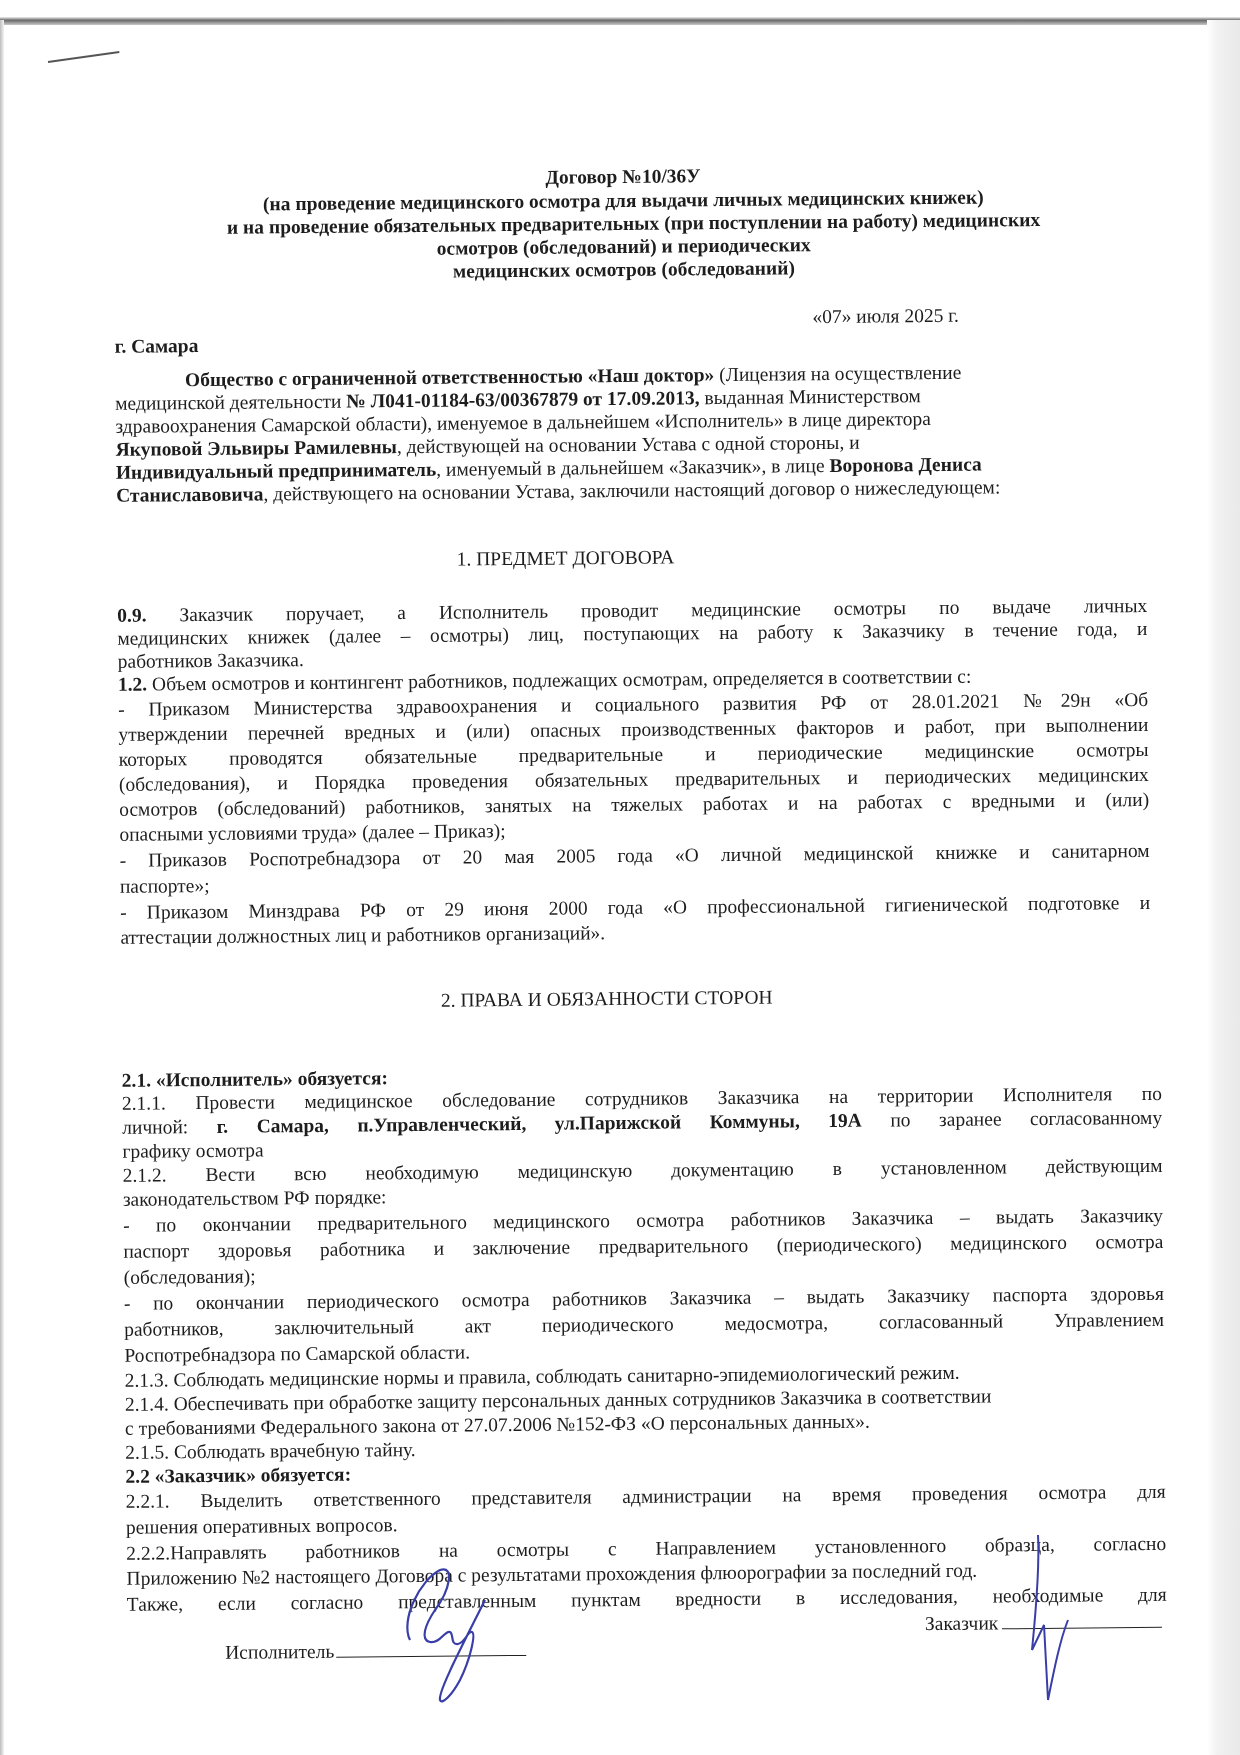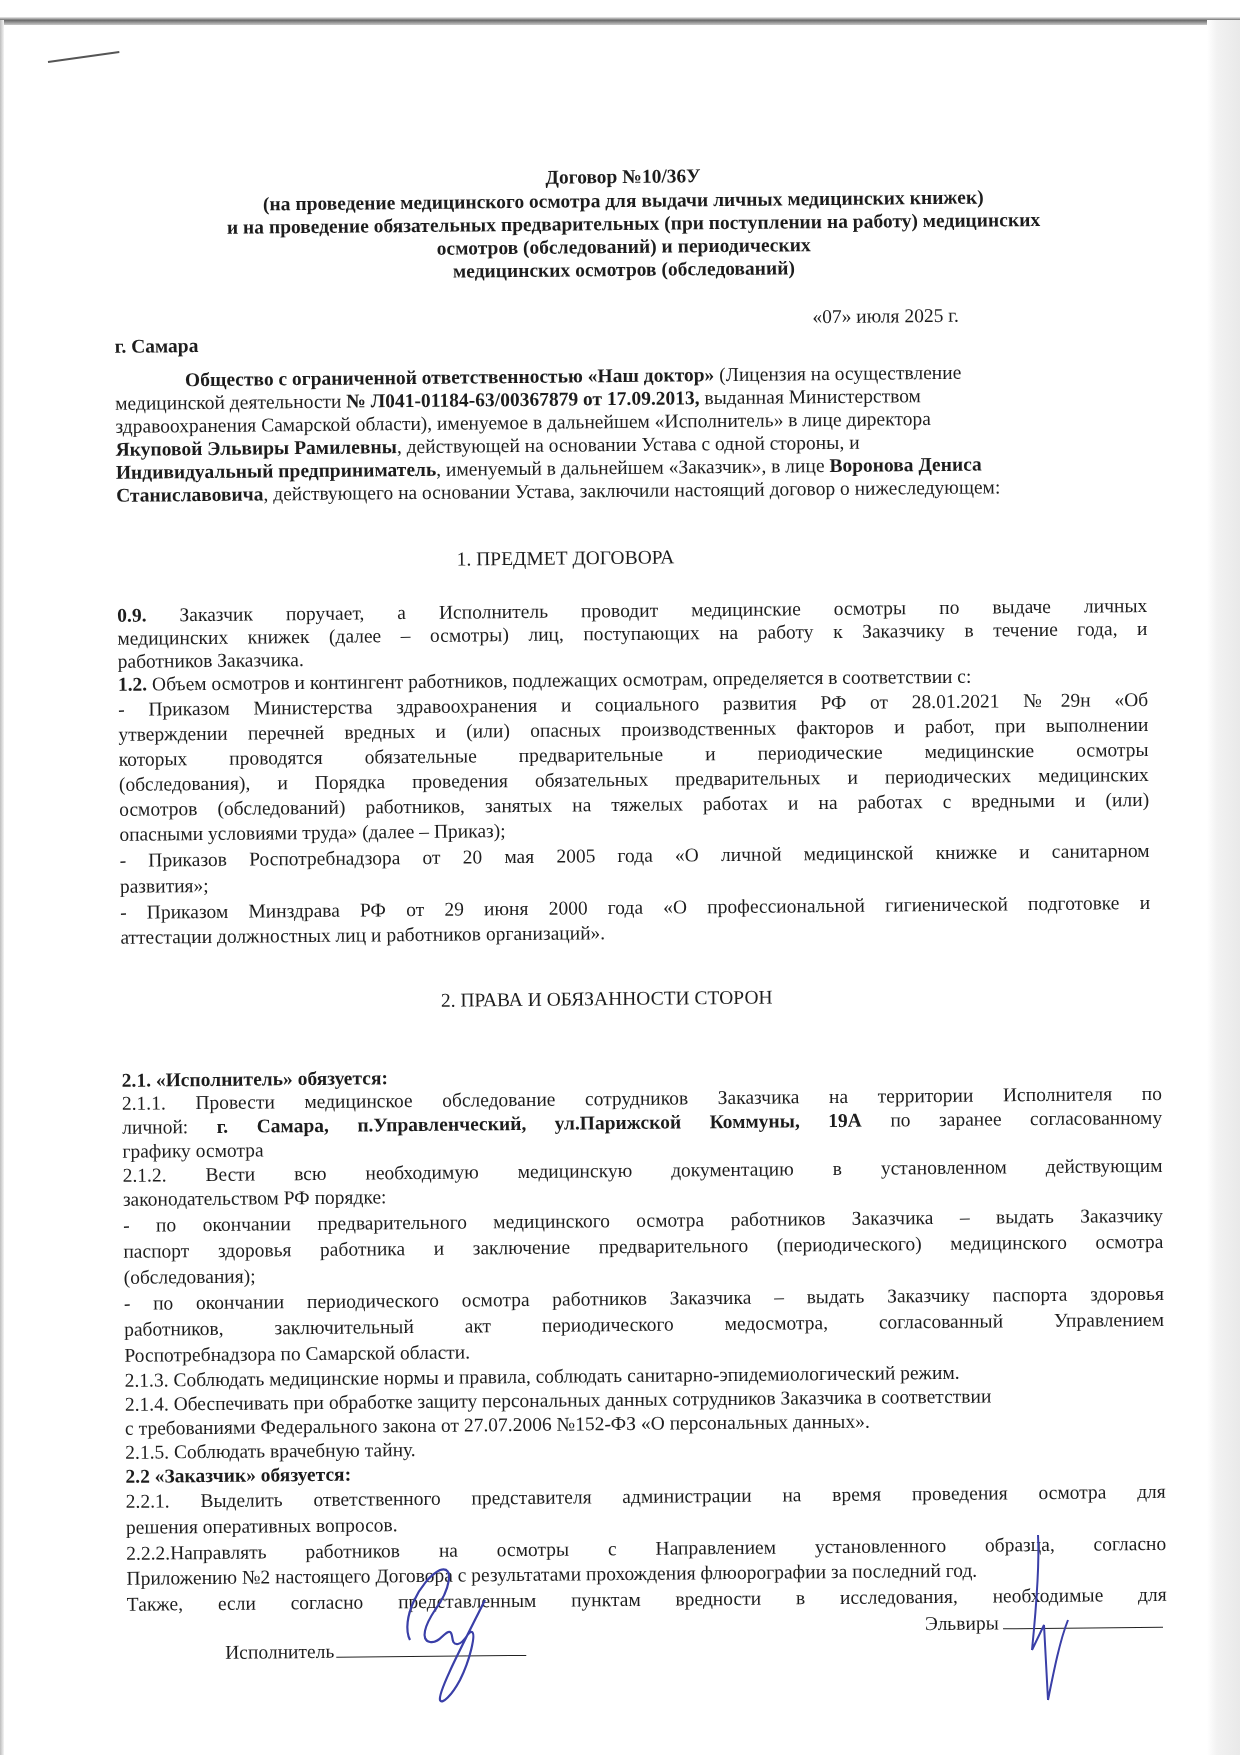--- a/index.html
+++ b/index.html
@@ -71,21 +71,21 @@
   <div class="line" style="left:120px; top:646px;">работников Заказчика.</div>
 
   <div class="line" style="left:120px; top:669px;"><span class="b">1.2.</span><span>  Объем осмотров и контингент работников, подлежащих осмотрам, определяется в соответствии с:</span></div>
   <div class="line j" style="left:120px; width:1030px; top:694px;">- Приказом Министерства здравоохранения и социального развития РФ от 28.01.2021 №29н «Об</div>
   <div class="line j" style="left:120px; width:1030px; top:719px;">утверждении перечней вредных и (или) опасных производственных факторов и работ, при выполнении</div>
   <div class="line j" style="left:120px; width:1030px; top:744px;">которых проводятся обязательные предварительные и периодические медицинские осмотры</div>
   <div class="line j" style="left:120px; width:1030px; top:769px;">(обследования), и Порядка проведения обязательных предварительных и периодических медицинских</div>
   <div class="line j" style="left:120px; width:1030px; top:794px;">осмотров (обследований) работников, занятых на тяжелых работах и на работах с вредными и (или)</div>
   <div class="line" style="left:120px; top:819px;">опасными условиями труда» (далее – Приказ);</div>
   <div class="line j" style="left:120px; width:1030px; top:845px;">- Приказов Роспотребнадзора от 20 мая 2005 года «О личной медицинской книжке и санитарном</div>
-  <div class="line" style="left:120px; top:871px;">развития»;</div>
+  <div class="line" style="left:120px; top:871px;">паспорте»;</div>
   <div class="line j" style="left:120px; width:1030px; top:897px;">- Приказом Минздрава РФ от 29 июня 2000 года «О профессиональной гигиенической подготовке и</div>
   <div class="line" style="left:120px; top:922px;">аттестации должностных лиц и работников организаций».</div>
 
   <div class="line h" style="left:440px; top:988px;">2.   ПРАВА И ОБЯЗАННОСТИ СТОРОН</div>
 
   <div class="line b" style="left:120px; top:1065px;">2.1.    «Исполнитель» обязуется:</div>
   <div class="line j" style="left:120px; width:1040px; top:1088px;">2.1.1. Провести медицинское обследование сотрудников Заказчика на территории Исполнителя по</div>
   <div class="line j" style="left:120px; width:1040px; top:1112px;"><span>личной: </span><span class="b">г. Самара, п.Управленческий, ул.Парижской Коммуны, 19А</span><span> по заранее согласованному</span></div>
   <div class="line" style="left:120px; top:1136px;">графику осмотра</div>
 
@@ -103,21 +103,21 @@
   <div class="line" style="left:120px; top:1413px;">с требованиями Федерального закона от 27.07.2006 №152-ФЗ «О персональных данных».</div>
   <div class="line" style="left:120px; top:1437px;">2.1.5. Соблюдать врачебную тайну.</div>
 
   <div class="line b" style="left:120px; top:1461px;">2.2  «Заказчик» обязуется:</div>
   <div class="line j" style="left:120px; width:1040px; top:1486px;">2.2.1. Выделить ответственного представителя администрации на время проведения осмотра для</div>
   <div class="line" style="left:120px; top:1512px;">решения оперативных вопросов.</div>
   <div class="line j" style="left:120px; width:1040px; top:1538px;">2.2.2.Направлять работников на осмотры с Направлением установленного образца, согласно</div>
   <div class="line" style="left:120px; top:1563px;">Приложению №2 настоящего Договора с результатами прохождения флюорографии за последний год.</div>
   <div class="line j" style="left:120px; width:1040px; top:1589px;">Также, если согласно представленным пунктам вредности в исследования, необходимые для</div>
 
-  <div class="line" style="left:918px; top:1614px;"><span>Эльвиры</span><span style="display:inline-block; width:160px; border-bottom:1px solid #222; margin-left:4px; height:18px;"></span></div>
+  <div class="line" style="left:918px; top:1614px;"><span>Заказчик</span><span style="display:inline-block; width:160px; border-bottom:1px solid #222; margin-left:4px; height:18px;"></span></div>
   <div class="line" style="left:218px; top:1636px;"><span>Исполнитель</span><span style="display:inline-block; width:190px; border-bottom:1px solid #222; margin-left:2px; height:18px;"></span></div>
 </div>
 
 <svg class="sig" style="left:380px; top:1560px;" width="130" height="150" viewBox="0 0 130 150">
   <path d="M30 80 C20 60, 40 20, 60 10 C75 5, 70 30, 55 50 C45 65, 40 80, 50 82 C60 84, 65 70, 70 72 C74 74, 70 85, 78 84 C86 82, 88 70, 92 72 C96 74, 90 100, 80 120 C72 135, 62 145, 60 140 C58 132, 80 90, 105 40" fill="none" stroke="#3a3fa8" stroke-width="2.2"></path>
 </svg>
 <svg class="sig" style="left:1010px; top:1530px;" width="70" height="180" viewBox="0 0 70 180">
   <path d="M28 5 C30 40, 25 90, 22 120 M22 120 L34 95 L38 170 M38 170 C44 140, 50 110, 58 90" fill="none" stroke="#3a3fa8" stroke-width="2"></path>
 </svg>
 

